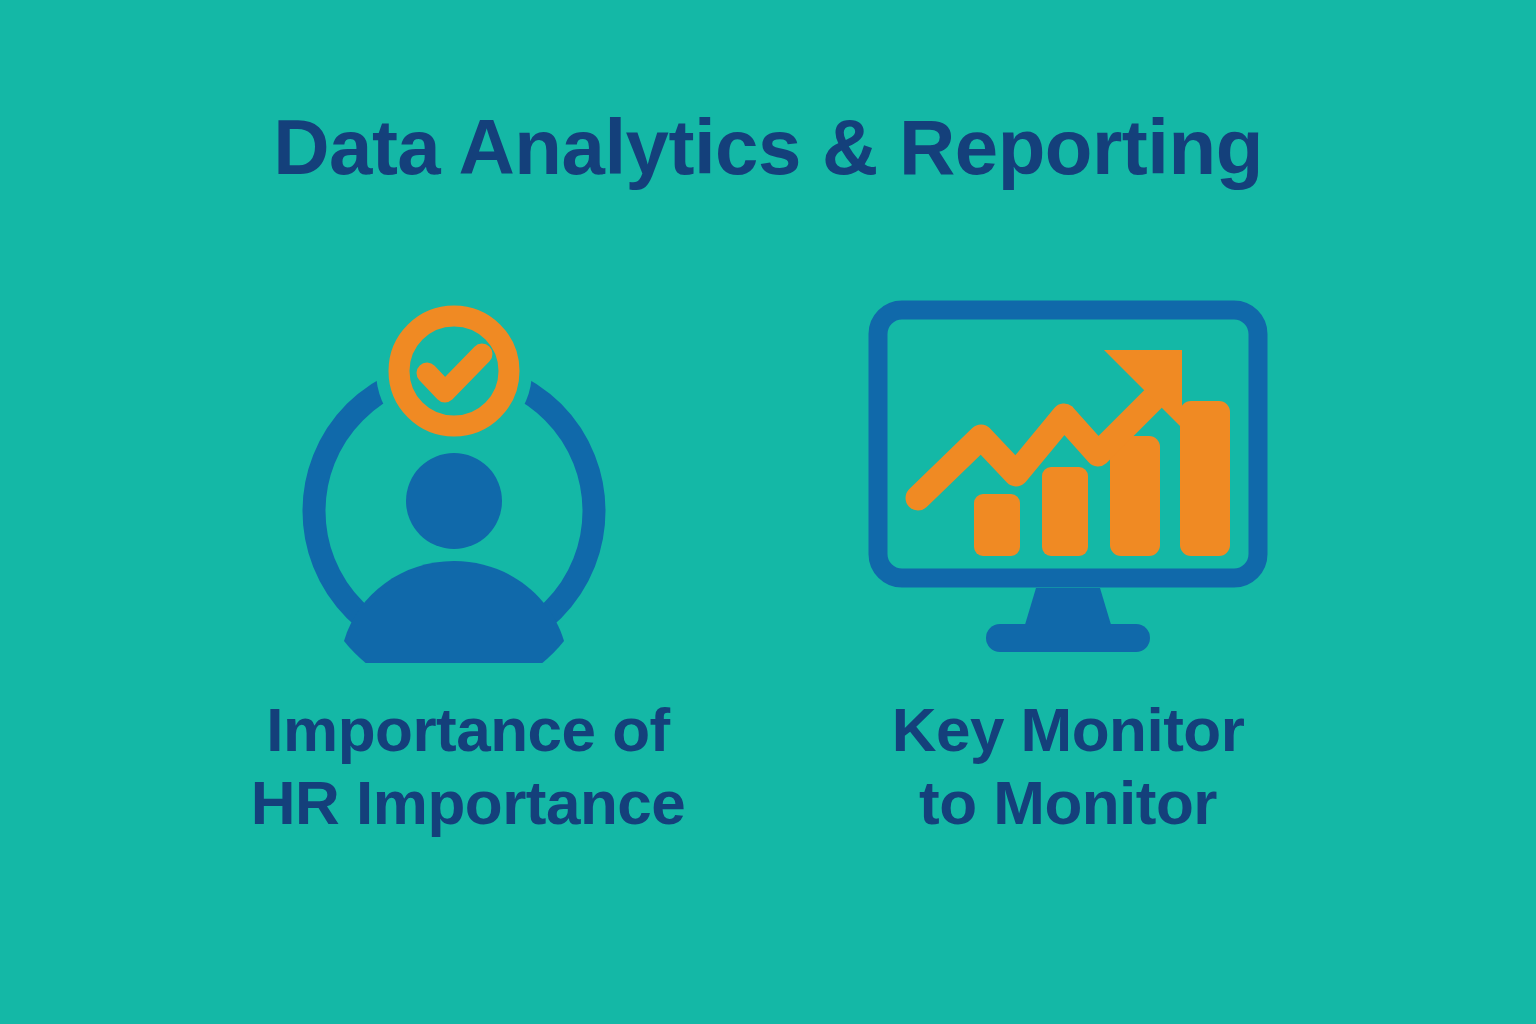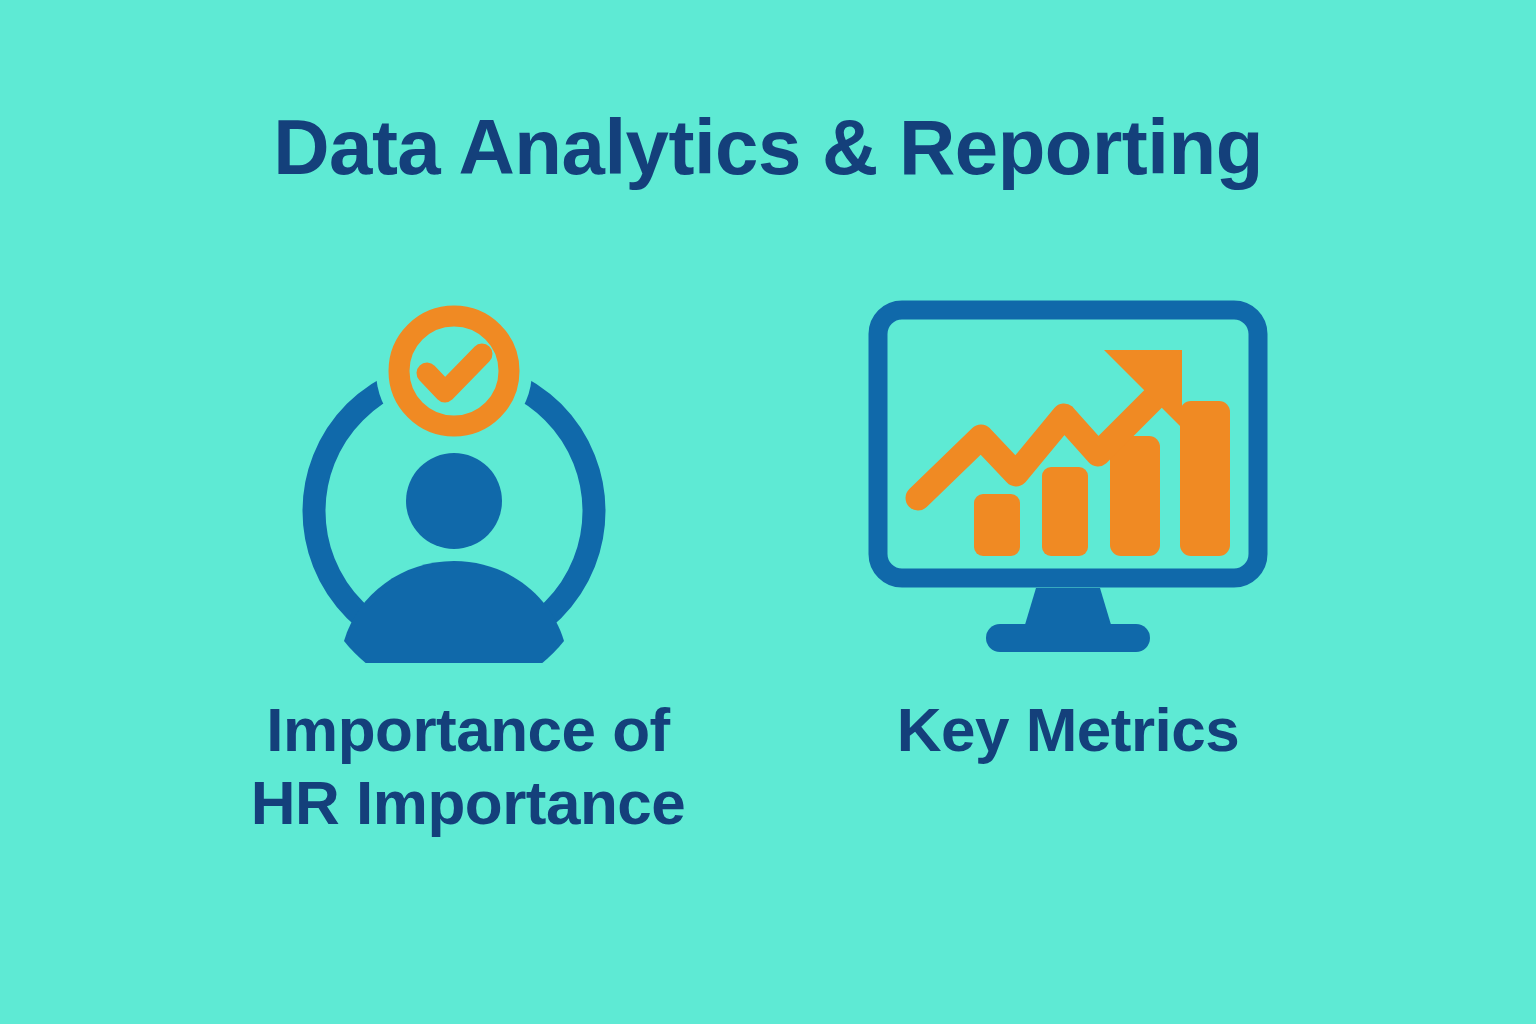--- a/index.html
+++ b/index.html
@@ -10,21 +10,21 @@
     width: 1536px;
     height: 1024px;
     background: #FBEFC2;
     font-family: "Liberation Sans", sans-serif;
     overflow: hidden;
   }
   #canvas {
     position: relative;
     width: 1536px;
     height: 1024px;
-    background: #5eead4;
+    background: #14b8a6;
   }
   
   #page-title {
     position: absolute;
     left: 0;
     top: 108px;
     width: 1536px;
     text-align: center;
     color: #14407B;
     font-size: 78px;
@@ -130,18 +130,19 @@
           <rect x="242" y="138" width="50" height="120" rx="11" ry="11" fill="#F08A23"></rect>
           <rect x="312" y="103" width="50" height="155" rx="11" ry="11" fill="#F08A23"></rect>
 
           <path d="M50 200 L113 139 L148 176 L196 118 L230 156 L288 98" fill="none" stroke="#F08A23" stroke-width="25" stroke-linecap="round" stroke-linejoin="round"></path>
 
           <path d="M236 52 L314 52 L314 130 L288 104 L262 78 Z" fill="#F08A23"></path>
         </svg>
       </div>
 
       <div class="caption">
-        <span class="line">Key Metrics</span>
+        <span class="line">Key Monitor</span>
+        <span class="line">to Monitor</span>
       </div>
     </div>
 
   </div>
 </div>
 
 </body></html>

